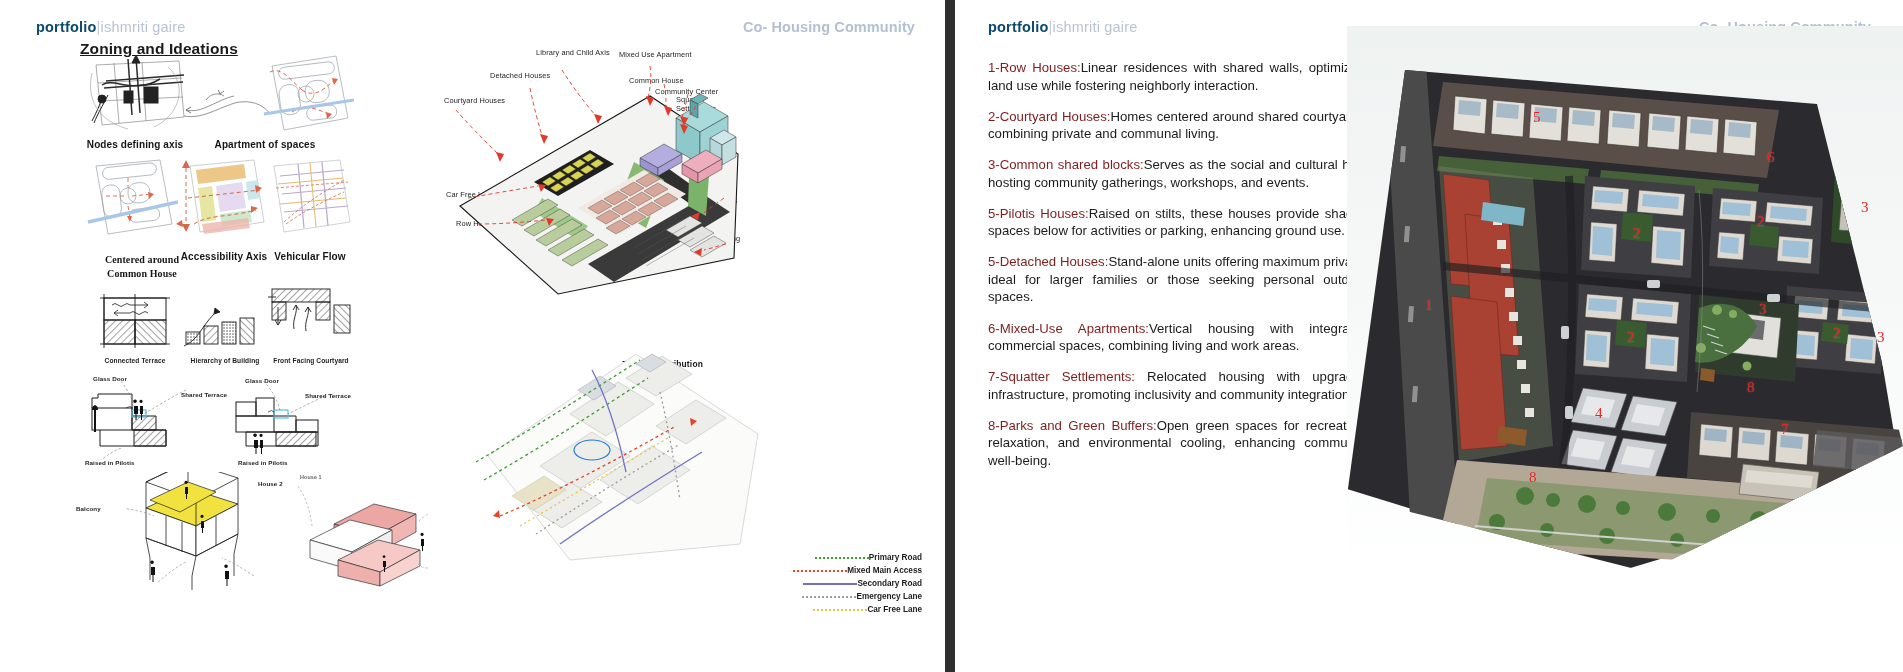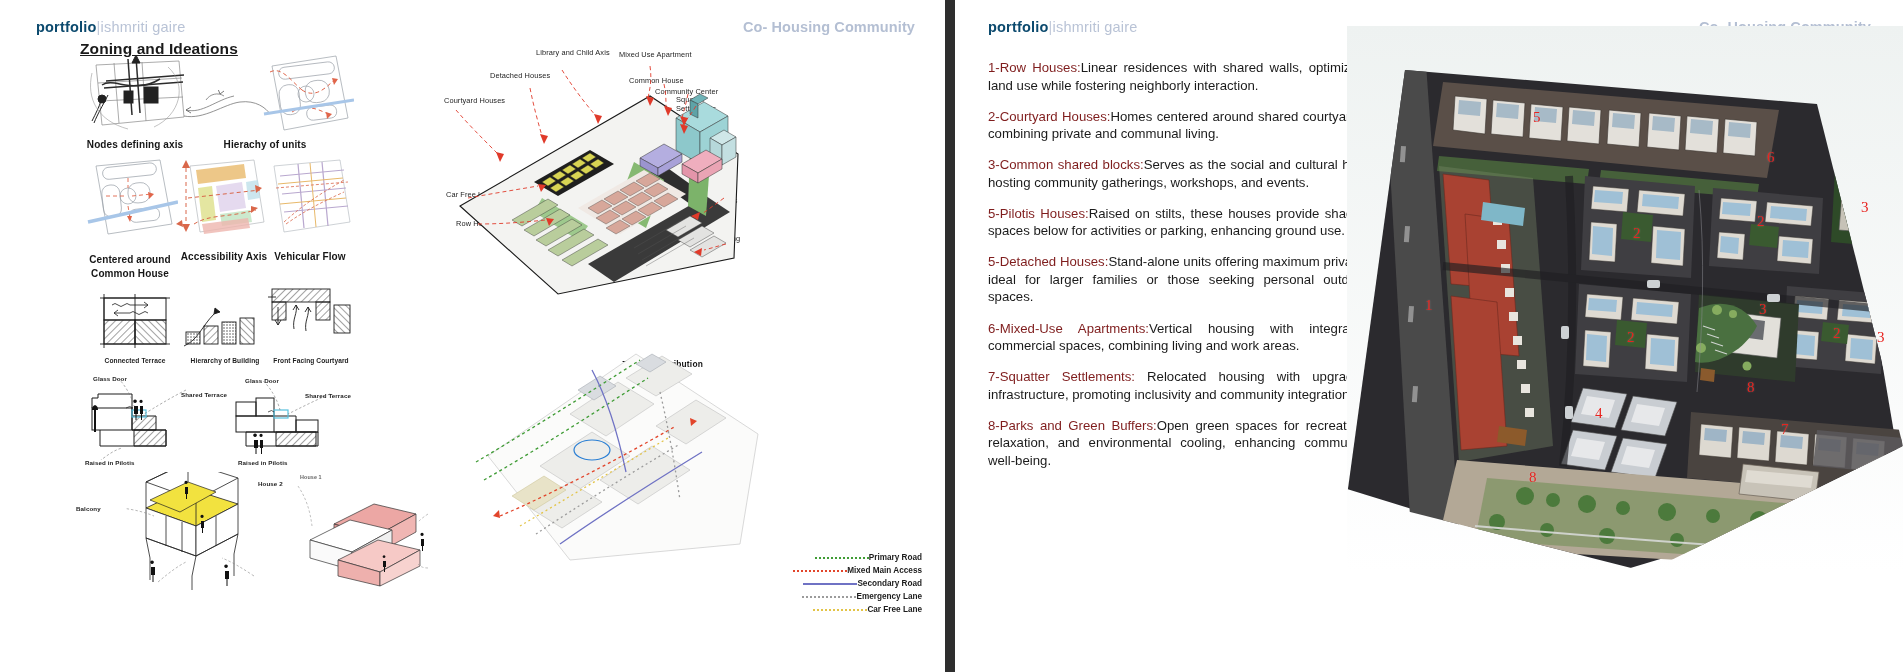--- a/index.html
+++ b/index.html
@@ -123,21 +123,21 @@
       <g stroke="#777" fill="none" stroke-width=".8">
         <path d="M4 26 C24 30, 44 14, 60 12 C76 10, 86 18, 90 24"></path>
         <path d="M6 20 C22 24, 36 10, 54 6"></path>
         <path d="M26 10 C30 4, 38 2, 44 6"></path>
       </g>
       <g stroke="#555" fill="none" stroke-width=".8">
         <path d="M6 20 l5 -3 M6 20 l5 3"></path>
         <path d="M40 4 l-2 -5 M40 4 l4 -3"></path>
       </g>
     </svg>
-    <div class="sketch-cap" style="left:200px; top:138px; width:130px;">Hierachy of units</div>
+    <div class="sketch-cap" style="left:200px; top:138px; width:130px;">Apartment of spaces</div>
 
     <svg class="sketch" style="left:262px; top:52px;" width="92" height="85">
       <g stroke="#9aa0a8" fill="none" stroke-width=".7">
         <path d="M10 14 L74 4 L86 66 L22 78 Z"></path>
         <rect x="16" y="16" width="56" height="12" rx="6" transform="rotate(-7 16 16)"></rect>
         <rect x="16" y="34" width="20" height="30" rx="9" transform="rotate(-7 16 34)"></rect>
         <rect x="42" y="30" width="24" height="22" rx="10" transform="rotate(-7 42 30)"></rect>
         <rect x="44" y="56" width="30" height="13" rx="6" transform="rotate(-7 44 56)"></rect>
         <circle cx="44" cy="42" r="8"></circle>
       </g>
@@ -167,21 +167,21 @@
           <path d="M46 38 L66 36"></path>
         <path d="M42 20 L42 30"></path>
           <path d="M42 48 L44 60"></path>
       </g>
       <g fill="#e0654a">
         <path d="M62 34 l6 2 l-5 5 z"></path>
           <path d="M41 58 l5 0 l-2 6 z"></path>
       </g>
       <path d="M2 64 L92 44" stroke="#a8c6e8" stroke-width="3.5" fill="none"></path>
     </svg>
-    <div class="sketch-cap" style="left:68px; top:253px; width:124px;">Centered around
+    <div class="sketch-cap" style="left:80px; top:253px; width:124px;font-family:Liberation Serif, serif;">Centered around
 Common House</div>
 
     <svg class="sketch" style="left:176px; top:158px;" width="96" height="88">
       <g stroke="#b5b9bd" fill="none" stroke-width=".7">
         <path d="M14 8 L78 2 L88 64 L24 74 Z"></path>
       </g>
       <g stroke="none">
         <path d="M20 12 L68 6 L70 20 L22 26 Z" fill="#e8b96a" opacity=".8"></path>
         <path d="M22 30 L36 28 L40 62 L26 64 Z" fill="#dde08a" opacity=".8"></path>
         <path d="M40 28 L66 24 L70 50 L44 54 Z" fill="#e0d4ec" opacity=".85"></path>

